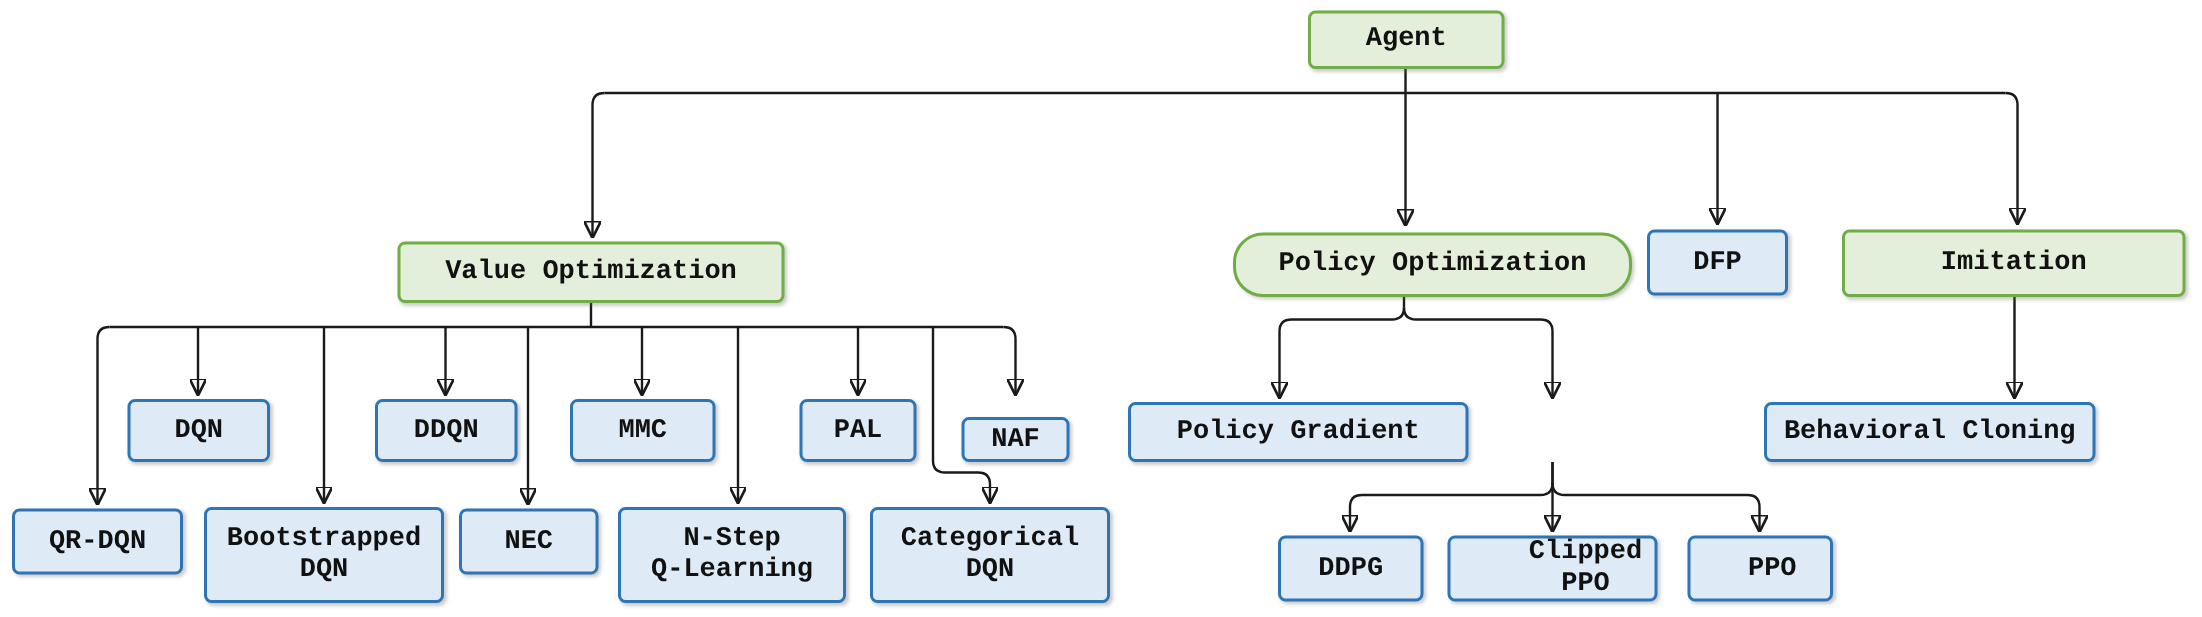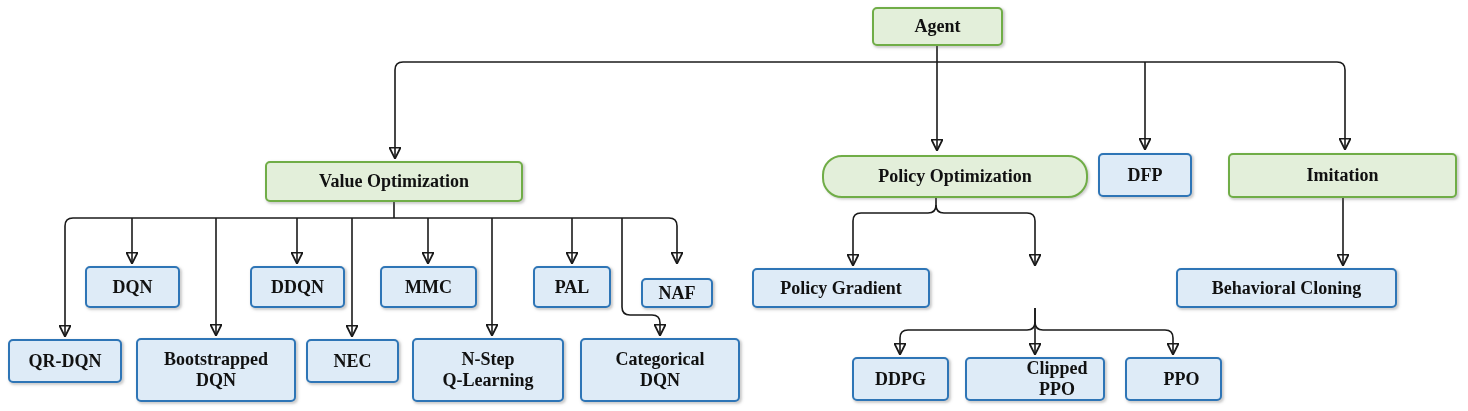--- a/index.html
+++ b/index.html
@@ -1,20 +1,20 @@
 <!DOCTYPE html>
 <html><head>
 <meta charset="utf-8">
 <style>
   html,body { margin:0; padding:0; background:#ffffff; }
   .canvas {
     position:relative;
     width:1468px; height:411px;
     background:#ffffff;
-    font-family:Liberation Serif, serif;
+    font-family:Liberation Mono, monospace;
     overflow:hidden;
   }
   svg.edges { position:absolute; left:0; top:0; width:1468px; height:411px; }
   svg.edges path {
     fill:none;
     stroke:#1a1a1a;
     stroke-width:1.6;
   }
   .node {
     position:absolute;
@@ -91,20 +91,20 @@
 
   <div class="node algorithm" style="left:8px;    top:339px; width:114px; height:44px;"><span>QR-DQN</span></div>
   <div class="node algorithm" style="left:136px;  top:338px; width:160px; height:64px;"><span>Bootstrapped
 DQN</span></div>
   <div class="node algorithm" style="left:306px;  top:339px; width:93px;  height:44px;"><span>NEC</span></div>
   <div class="node algorithm" style="left:412px;  top:338px; width:152px; height:64px;"><span>N-Step
 Q-Learning</span></div>
   <div class="node algorithm" style="left:580px;  top:338px; width:160px; height:64px;"><span>Categorical
 DQN</span></div>
 
-  <div class="node algorithm" style="left:752px;  top:268px; width:178px; height:40px;"><span>Policy Gradient</span></div>
+  <div class="node algorithm" style="left:752px;  top:268px; width:227px; height:40px;"><span>Policy Gradient</span></div>
   <div class="node algorithm" style="left:1176px; top:268px; width:221px; height:40px;"><span>Behavioral Cloning</span></div>
 
   <div class="node algorithm" style="left:852px;  top:357px; width:97px;  height:44px;justify-content:center;"><span>DDPG</span></div>
   <div class="node algorithm" style="left:965px;  top:357px; width:140px; height:44px;padding-left:44px;"><span>Clipped PPO</span></div>
   <div class="node algorithm" style="left:1125px; top:357px; width:97px;  height:44px;padding-left:16px;"><span>PPO</span></div>
 
 </div>
 
 </body></html>

